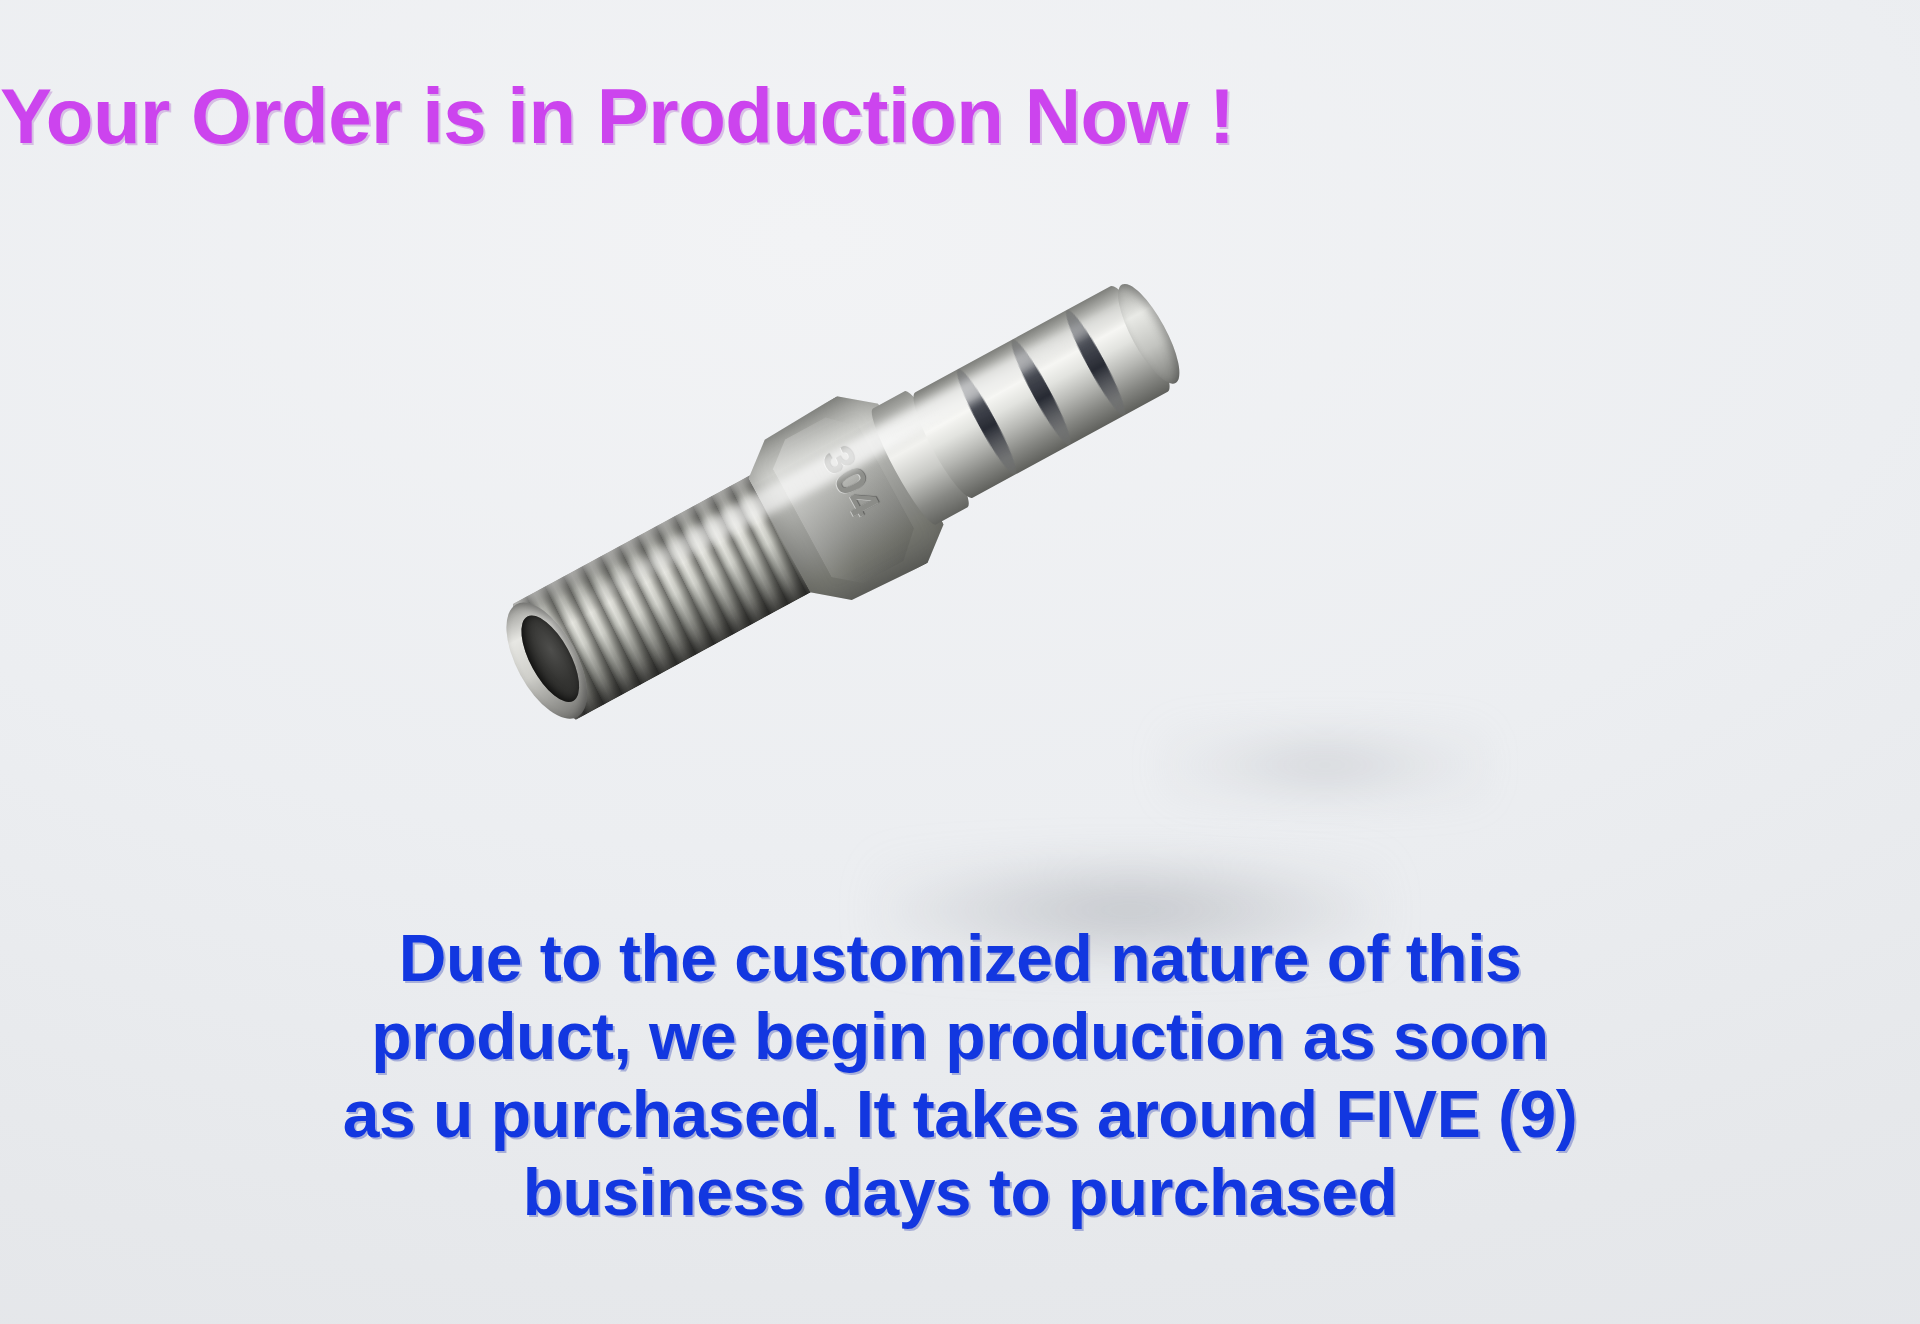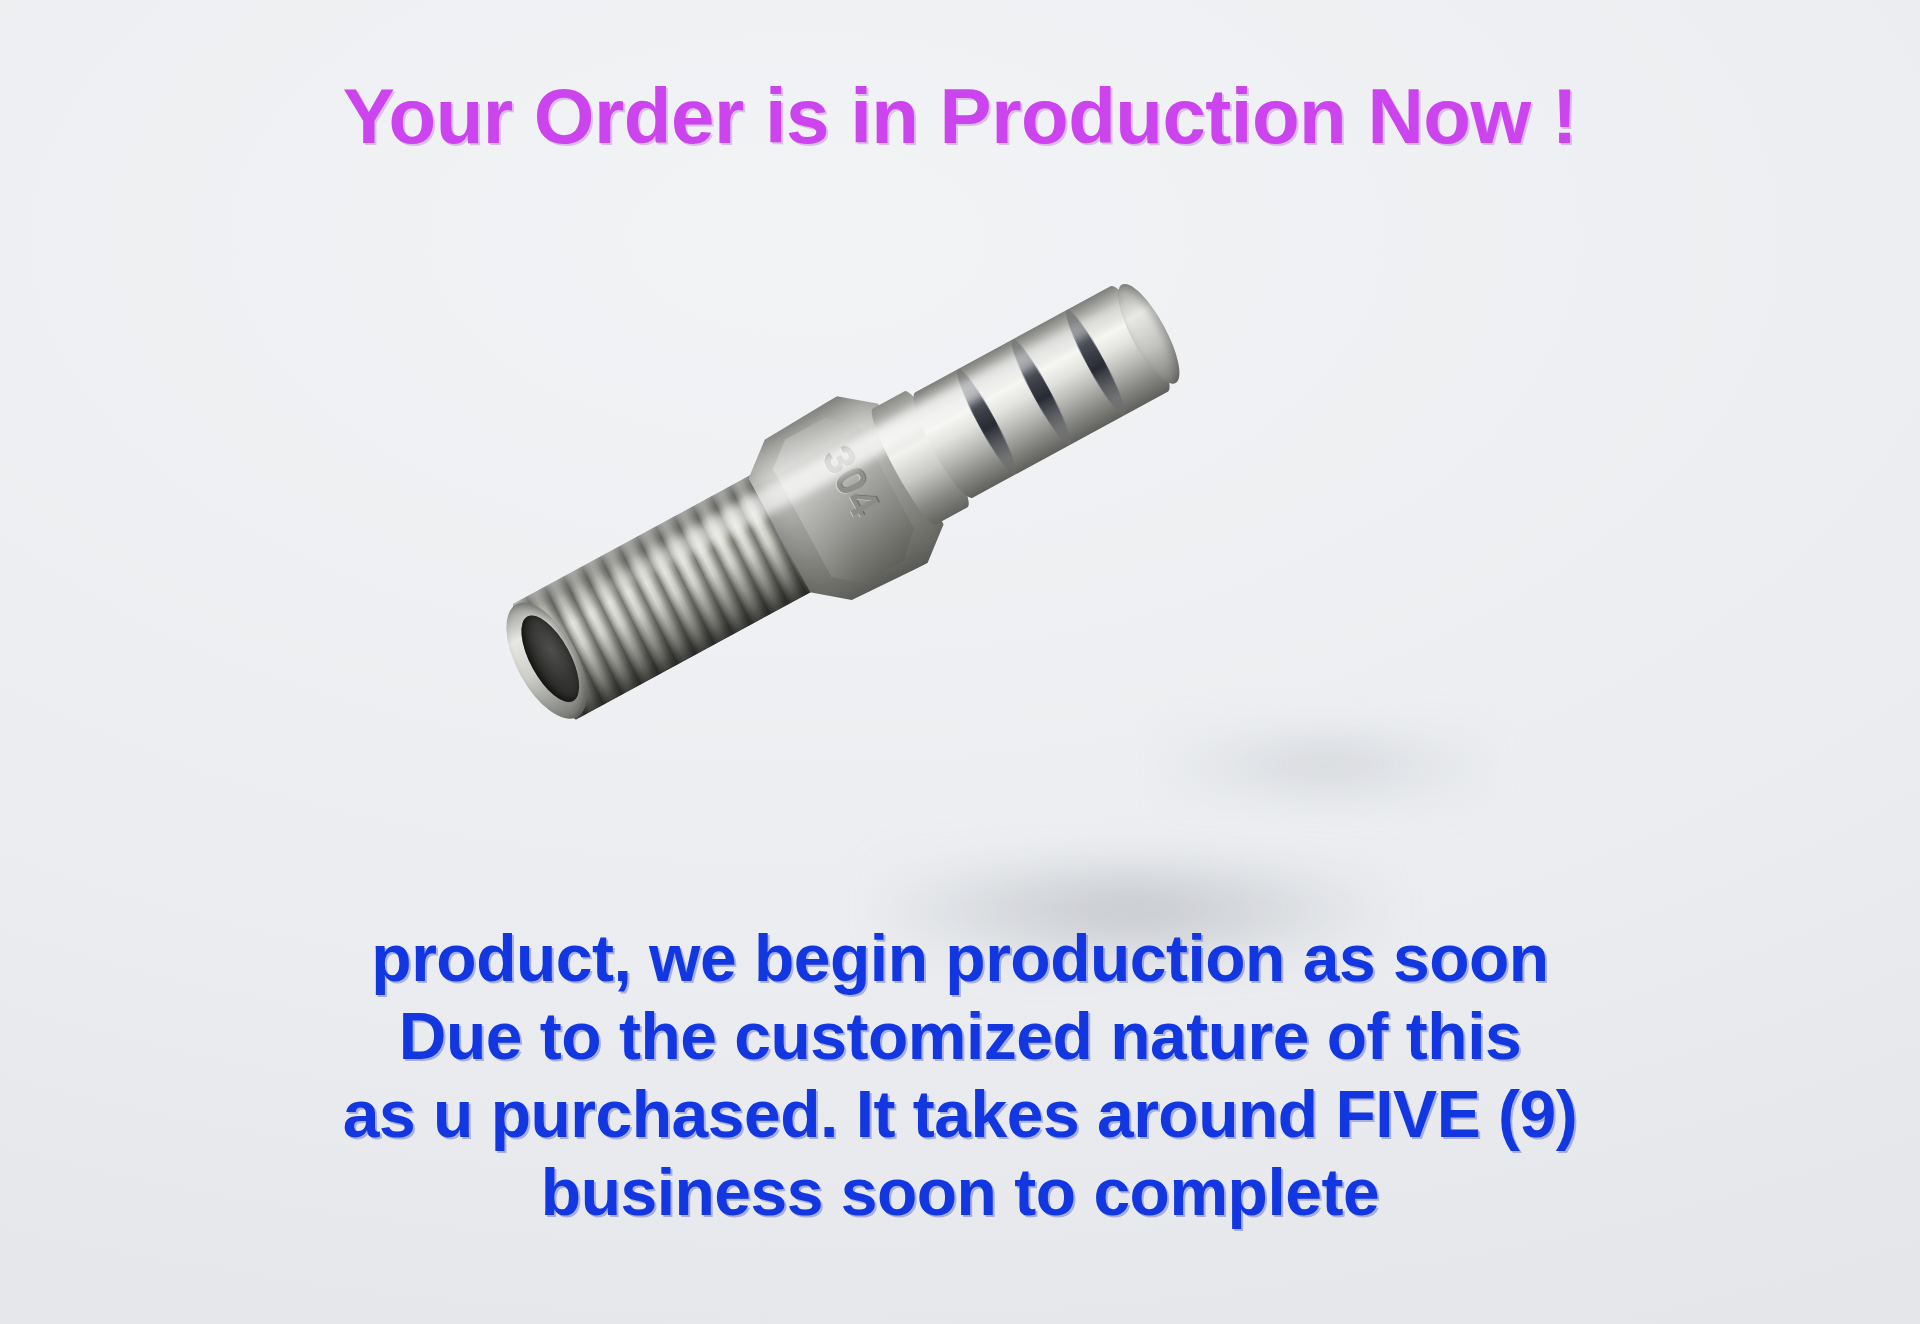--- a/index.html
+++ b/index.html
@@ -21,21 +21,21 @@
       radial-gradient(ellipse 140% 110% at 42% 18%, #f2f3f5 0%, #eceef1 42%, #e6e8eb 72%, #e2e4e8 100%);
     overflow: hidden;
   }
 
   
   .headline {
     position: absolute;
     top: 76px;
     left: 0;
     width: 1920px;
-    text-align: center;
+    text-align: left;
     font-size: 78px;
     font-weight: bold;
     letter-spacing: -0.5px;
     color: #cc44ee;
     text-shadow: 2px 2px 0 rgba(150, 60, 190, 0.28);
     white-space: nowrap;
     line-height: 1.05;
   }
 
   
@@ -276,19 +276,19 @@
       <div class="ring r1"></div>
       <div class="ring r2"></div>
       <div class="ring r3"></div>
       <div class="barb-tip"></div>
 
       <div class="specular"></div>
     </div>
   </div>
 
   <div class="body-copy">
+    <span class="line">Due to the customized nature of this</span>
     <span class="line">product, we begin production as soon</span>
-    <span class="line">Due to the customized nature of this</span>
     <span class="line">as u purchased. It takes around FIVE (9)</span>
-    <span class="line">business soon to complete</span>
+    <span class="line">business days to purchased</span>
   </div>
 
 </div>
 
 </body></html>

